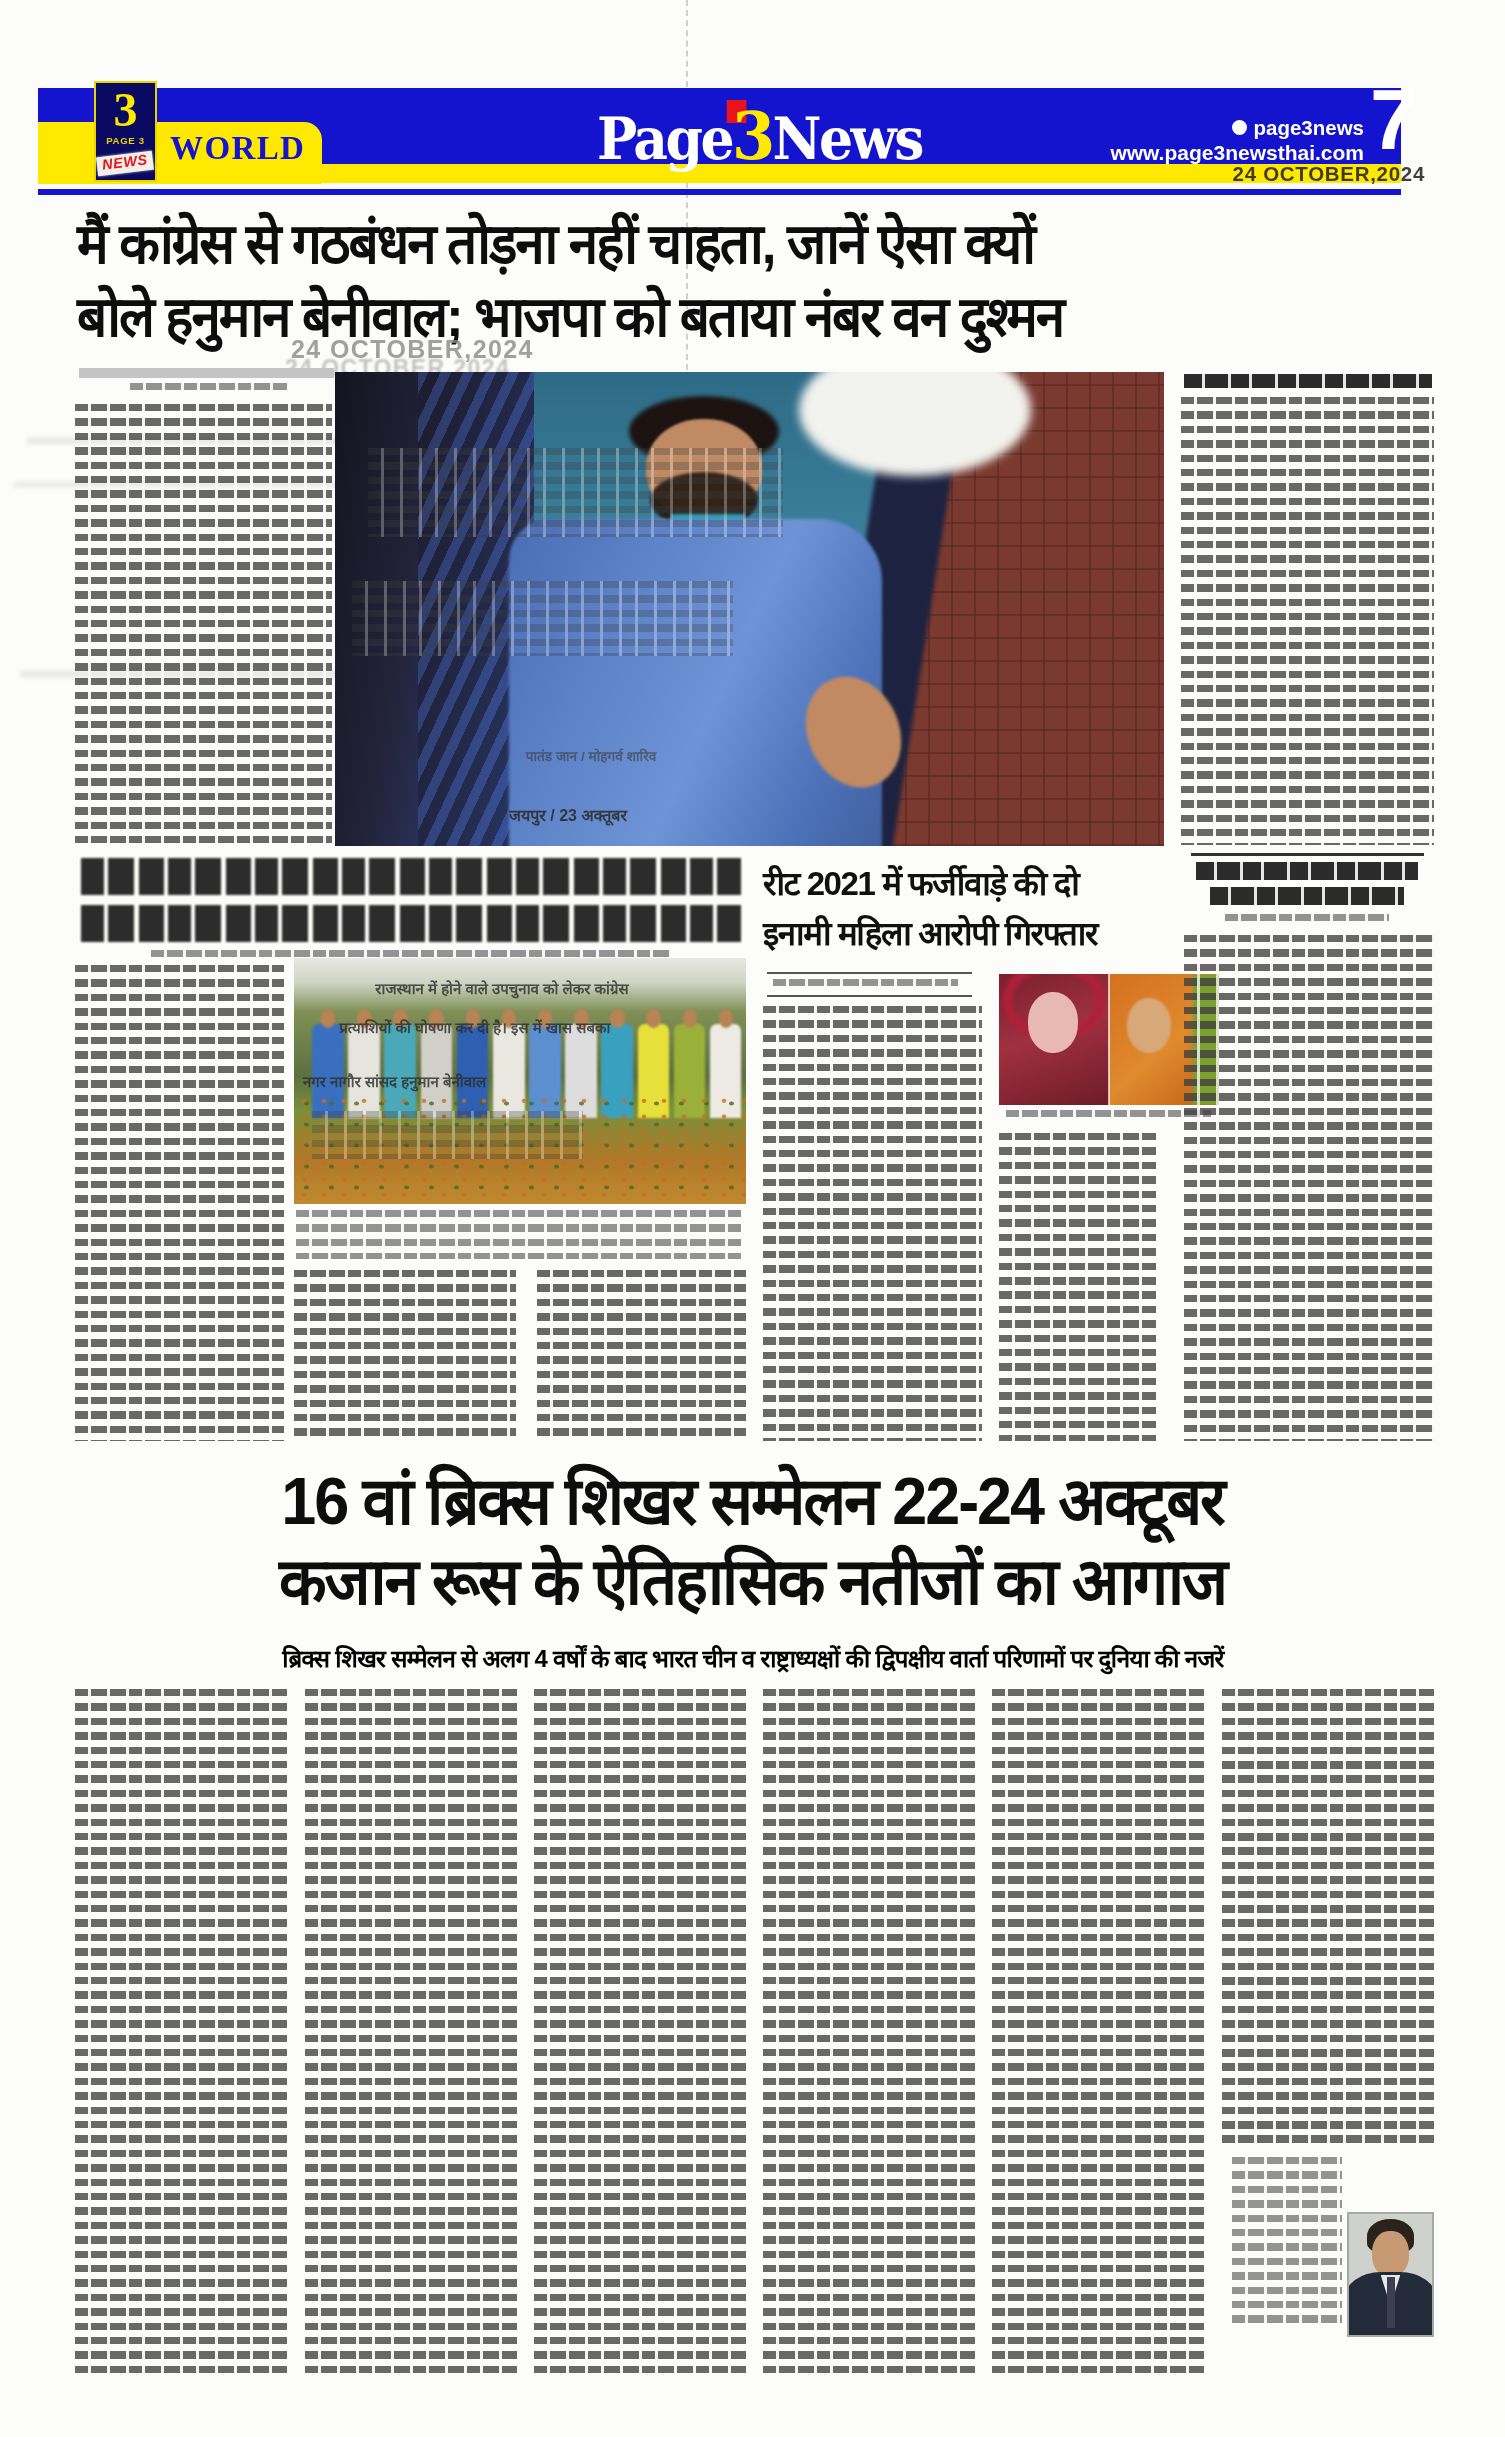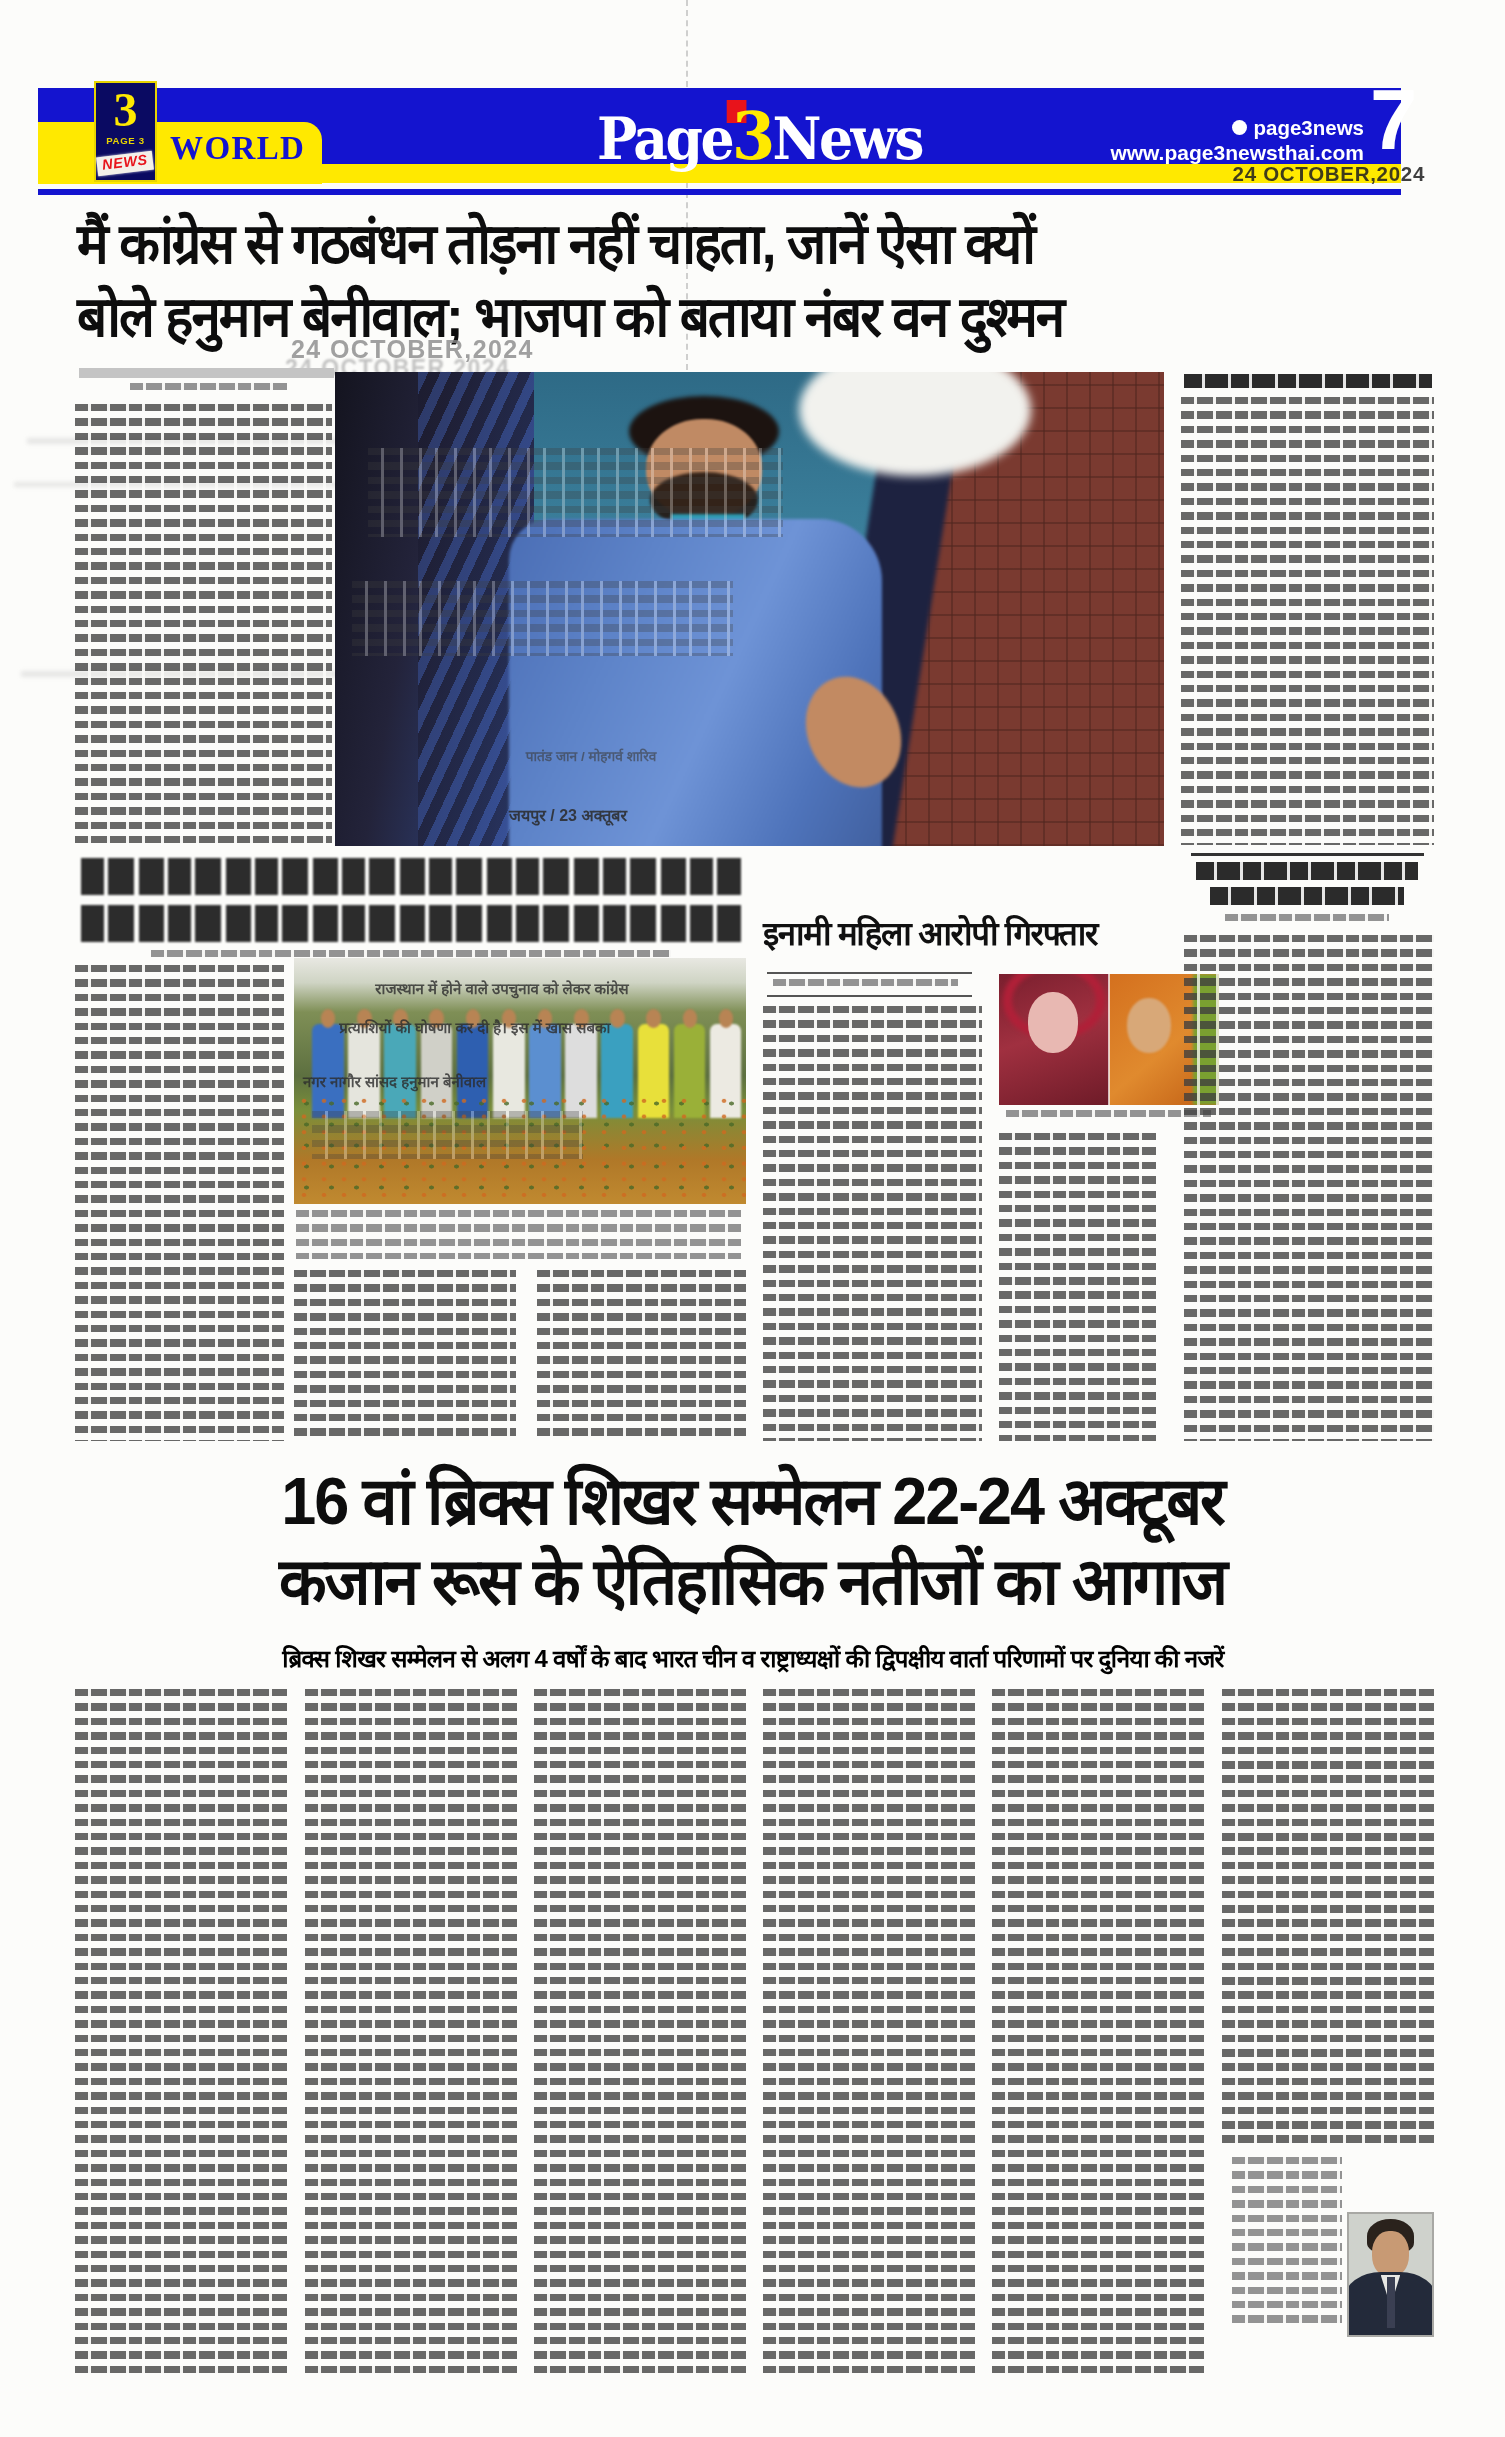--- a/index.html
+++ b/index.html
@@ -232,20 +232,21 @@
     <div class="abs gline" style="left:18%;top:8%;text-align:right;">राजस्थान में होने वाले उपचुनाव को लेकर कांग्रेस</div>
     <div class="abs gline" style="left:10%;top:24%;">प्रत्याशियों की घोषणा कर दी है। इस में खास सबका</div>
     <div class="abs gline" style="left:2%;top:46%;">नगर नागौर सांसद हनुमान बेनीवाल</div>
     <div class="abs nt light" style="left:4%;top:62%;width:60%;height:48px;"></div>
   </div>
 
   <div class="abs nt ghost" style="left:296px;top:1210px;width:445px;height:49px;"></div>
   <div class="abs nt" style="left:294px;top:1270px;width:222px;height:171px;"></div>
   <div class="abs nt" style="left:537px;top:1270px;width:209px;height:171px;"></div>
 
+  <div class="abs reet1">रीट 2021 में फर्जीवाड़े की दो</div>
   <div class="abs reet2">इनामी महिला आरोपी गिरफ्तार</div>
   <div class="abs rule" style="left:767px;top:972px;width:205px;height:2.1px;"></div>
   <div class="abs nt ghost" style="left:773px;top:979px;width:185px;height:11px;"></div>
   <div class="abs rule" style="left:767px;top:995px;width:205px;height:2.1px;"></div>
   <div class="abs nt" style="left:763px;top:1006px;width:219px;height:435px;"></div>
 
   <div class="abs wphoto">
     <div class="abs wp-left"></div>
     <div class="abs wp-dupatta"></div>
     <div class="abs wp-face1"></div>

